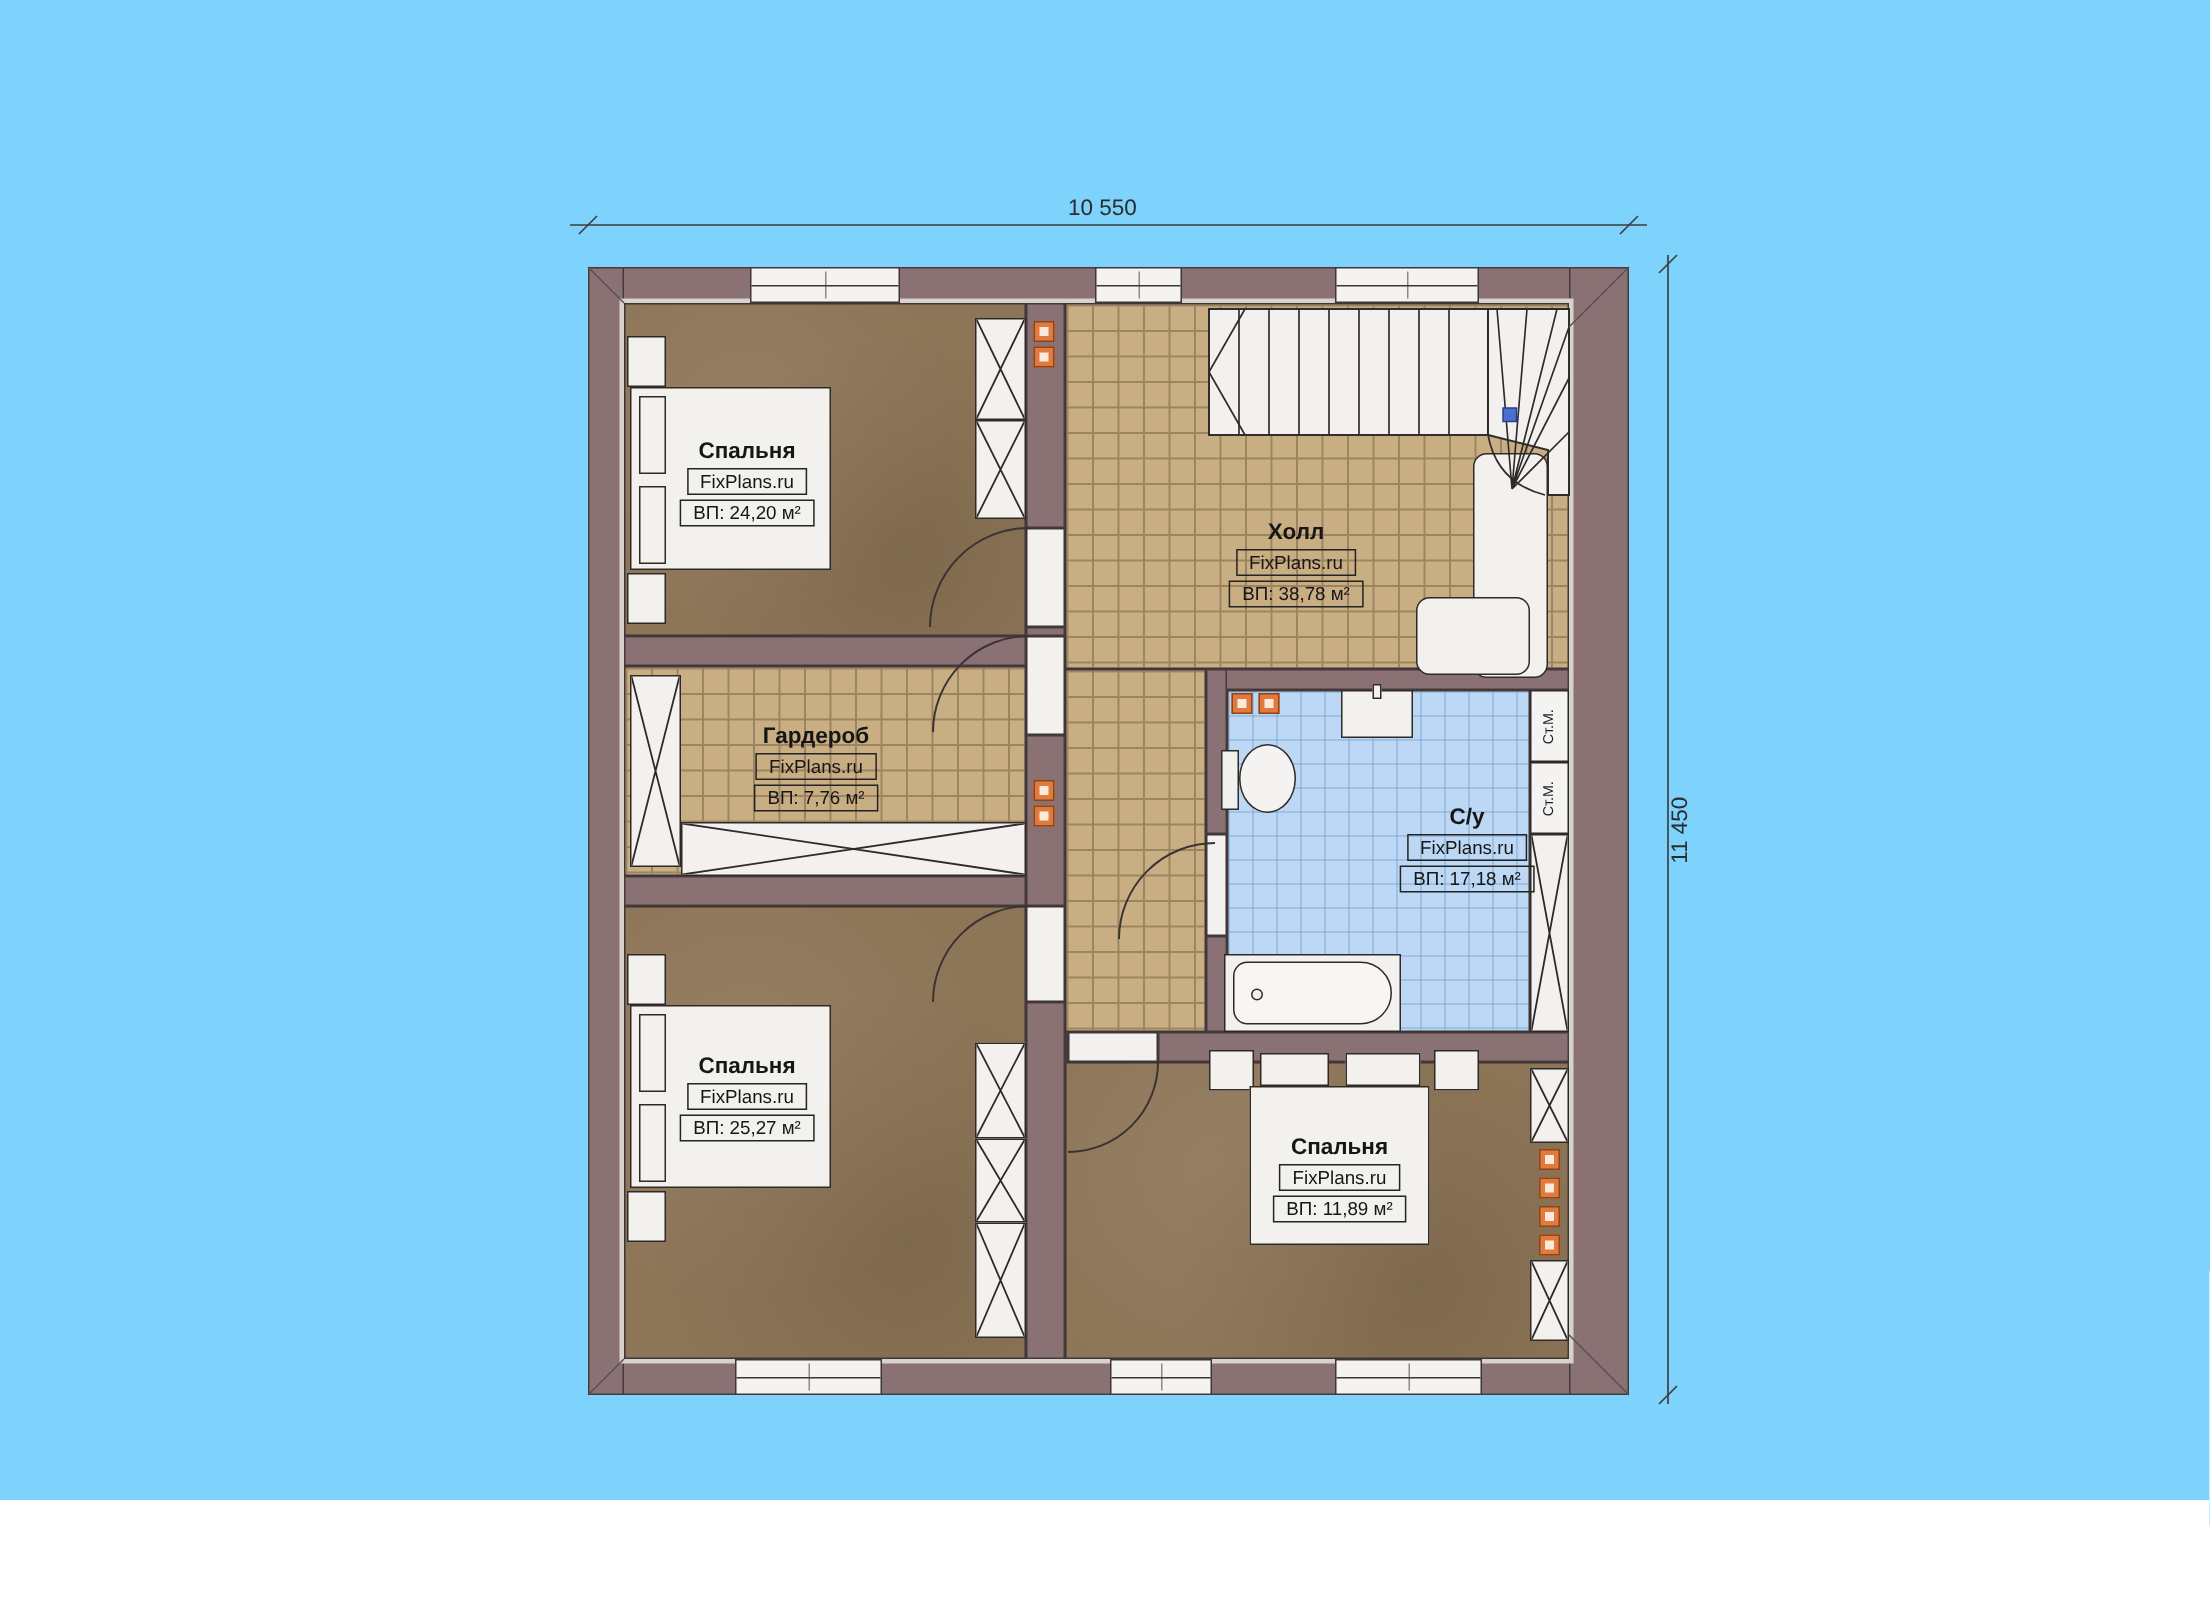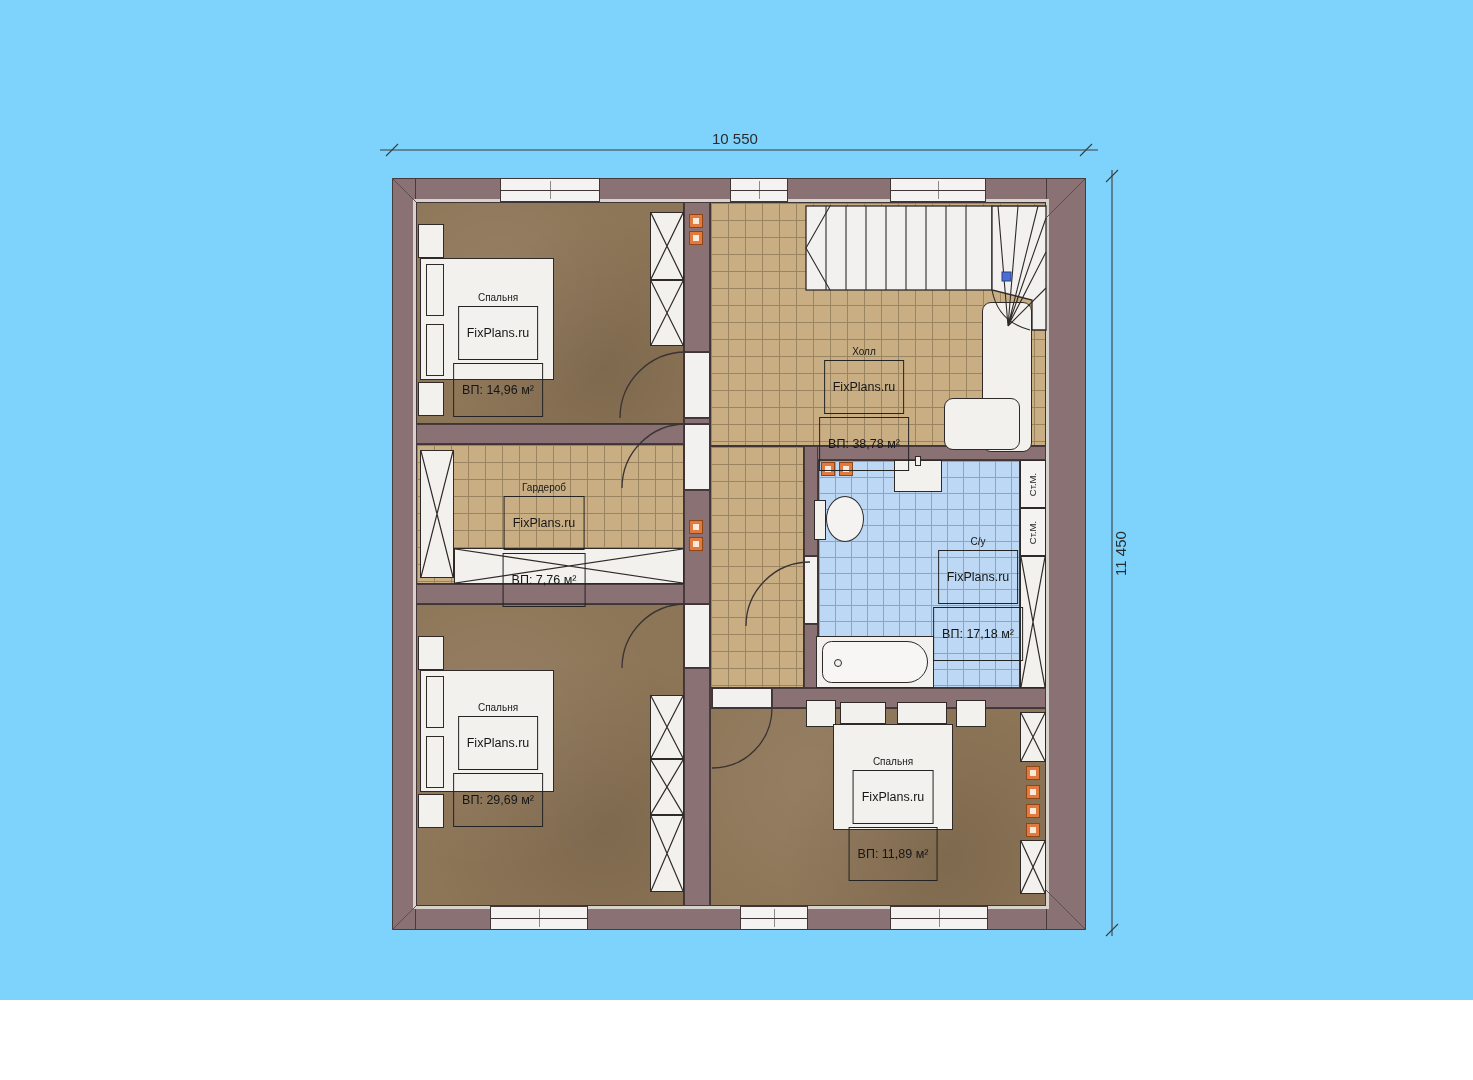--- a/index.html
+++ b/index.html
@@ -37,22 +37,22 @@
   .marker::after{content:"";position:absolute;inset:3px;background:#fbe9dc;}
   .stm-box{position:absolute;box-sizing:border-box;background:#f4f3f1;border:1.5px solid #2f2a28;z-index:3;
            display:flex;align-items:center;justify-content:center;}
   .stm-box span{display:block;transform:rotate(-90deg);font-size:9.5px;white-space:nowrap;color:#222;}
   .tub-inner{position:absolute;box-sizing:border-box;border:1.3px solid #2f2a28;background:#f7f6f4;
              border-radius:10px 22px 22px 10px;z-index:4;}
   .tub-dot{position:absolute;width:6px;height:6px;border:1px solid #2f2a28;border-radius:50%;background:#f2f1ee;z-index:5;}
   .toilet-bowl{position:absolute;box-sizing:border-box;background:#f4f3f1;border:1.5px solid #2f2a28;border-radius:50%;z-index:4;}
   
   .room-label{position:absolute;display:flex;flex-direction:column;align-items:center;gap:3px;z-index:6;transform:translateX(-50%);}
-  .room-name{font-size:10px;font-weight:normal;color:#161616;}
-  .label-box{border:1.6px solid #232323;padding:19px 8px;font-size:12.5px;color:#161616;white-space:nowrap;background:transparent;}
+  .room-name{font-size:15px;font-weight:bold;color:#161616;}
+  .label-box{border:1.6px solid #232323;padding:1px 8px;font-size:12.5px;color:#161616;white-space:nowrap;background:transparent;}
   .dim-label{position:absolute;font-size:15px;color:#2c2c2c;z-index:6;}
   .overlay{position:absolute;left:0;top:0;z-index:5;pointer-events:none;}
 </style>
 </head>
 <body>
 
 <div class="canvas">
 
   <div class="floor floor-brown" style="left:416px;top:202px;width:268px;height:222px;"></div>
   <div class="floor floor-tile" style="left:416px;top:444px;width:268px;height:140px;"></div>
@@ -224,21 +224,21 @@
       <path d="M1106 182 L1118 170 M1106 936 L1118 924"></path>
     </g>
   </svg>
 
   <div class="dim-label" style="left:712px;top:130px;">10 550</div>
   <div class="dim-label" style="left:1098px;top:545px;transform:rotate(-90deg);transform-origin:center;">11 450</div>
 
   <div class="room-label" style="left:498px;top:292px;">
     <div class="room-name">Спальня</div>
     <div class="label-box">FixPlans.ru</div>
-    <div class="label-box">ВП: 14,96 м²</div>
+    <div class="label-box">ВП: 24,20 м²</div>
   </div>
 
   <div class="room-label" style="left:864px;top:346px;">
     <div class="room-name">Холл</div>
     <div class="label-box">FixPlans.ru</div>
     <div class="label-box">ВП: 38,78 м²</div>
   </div>
 
   <div class="room-label" style="left:544px;top:482px;">
     <div class="room-name">Гардероб</div>
@@ -248,21 +248,21 @@
 
   <div class="room-label" style="left:978px;top:536px;">
     <div class="room-name">С/у</div>
     <div class="label-box">FixPlans.ru</div>
     <div class="label-box">ВП: 17,18 м²</div>
   </div>
 
   <div class="room-label" style="left:498px;top:702px;">
     <div class="room-name">Спальня</div>
     <div class="label-box">FixPlans.ru</div>
-    <div class="label-box">ВП: 29,69 м²</div>
+    <div class="label-box">ВП: 25,27 м²</div>
   </div>
 
   <div class="room-label" style="left:893px;top:756px;">
     <div class="room-name">Спальня</div>
     <div class="label-box">FixPlans.ru</div>
     <div class="label-box">ВП: 11,89 м²</div>
   </div>
 
 </div>
 

